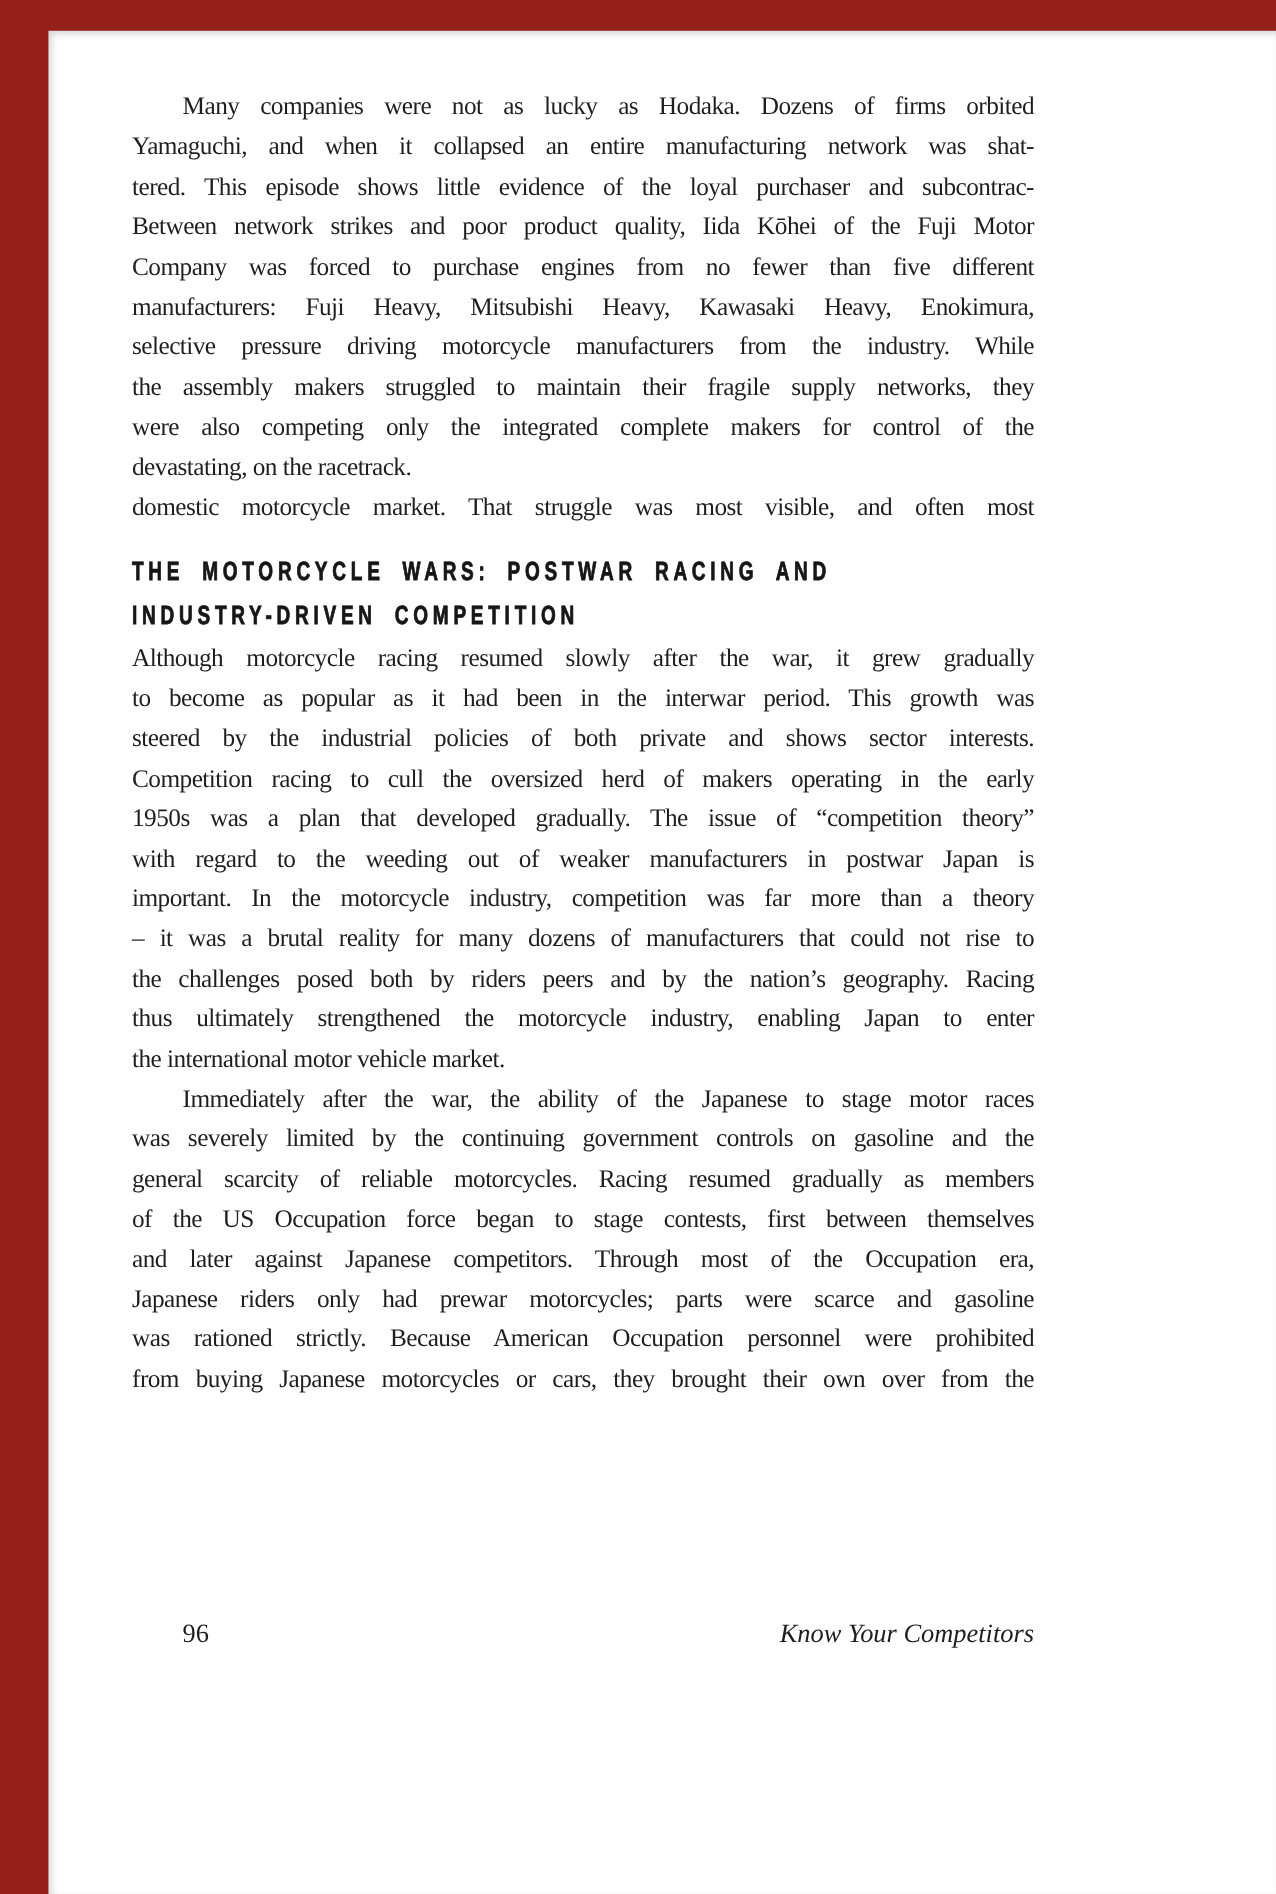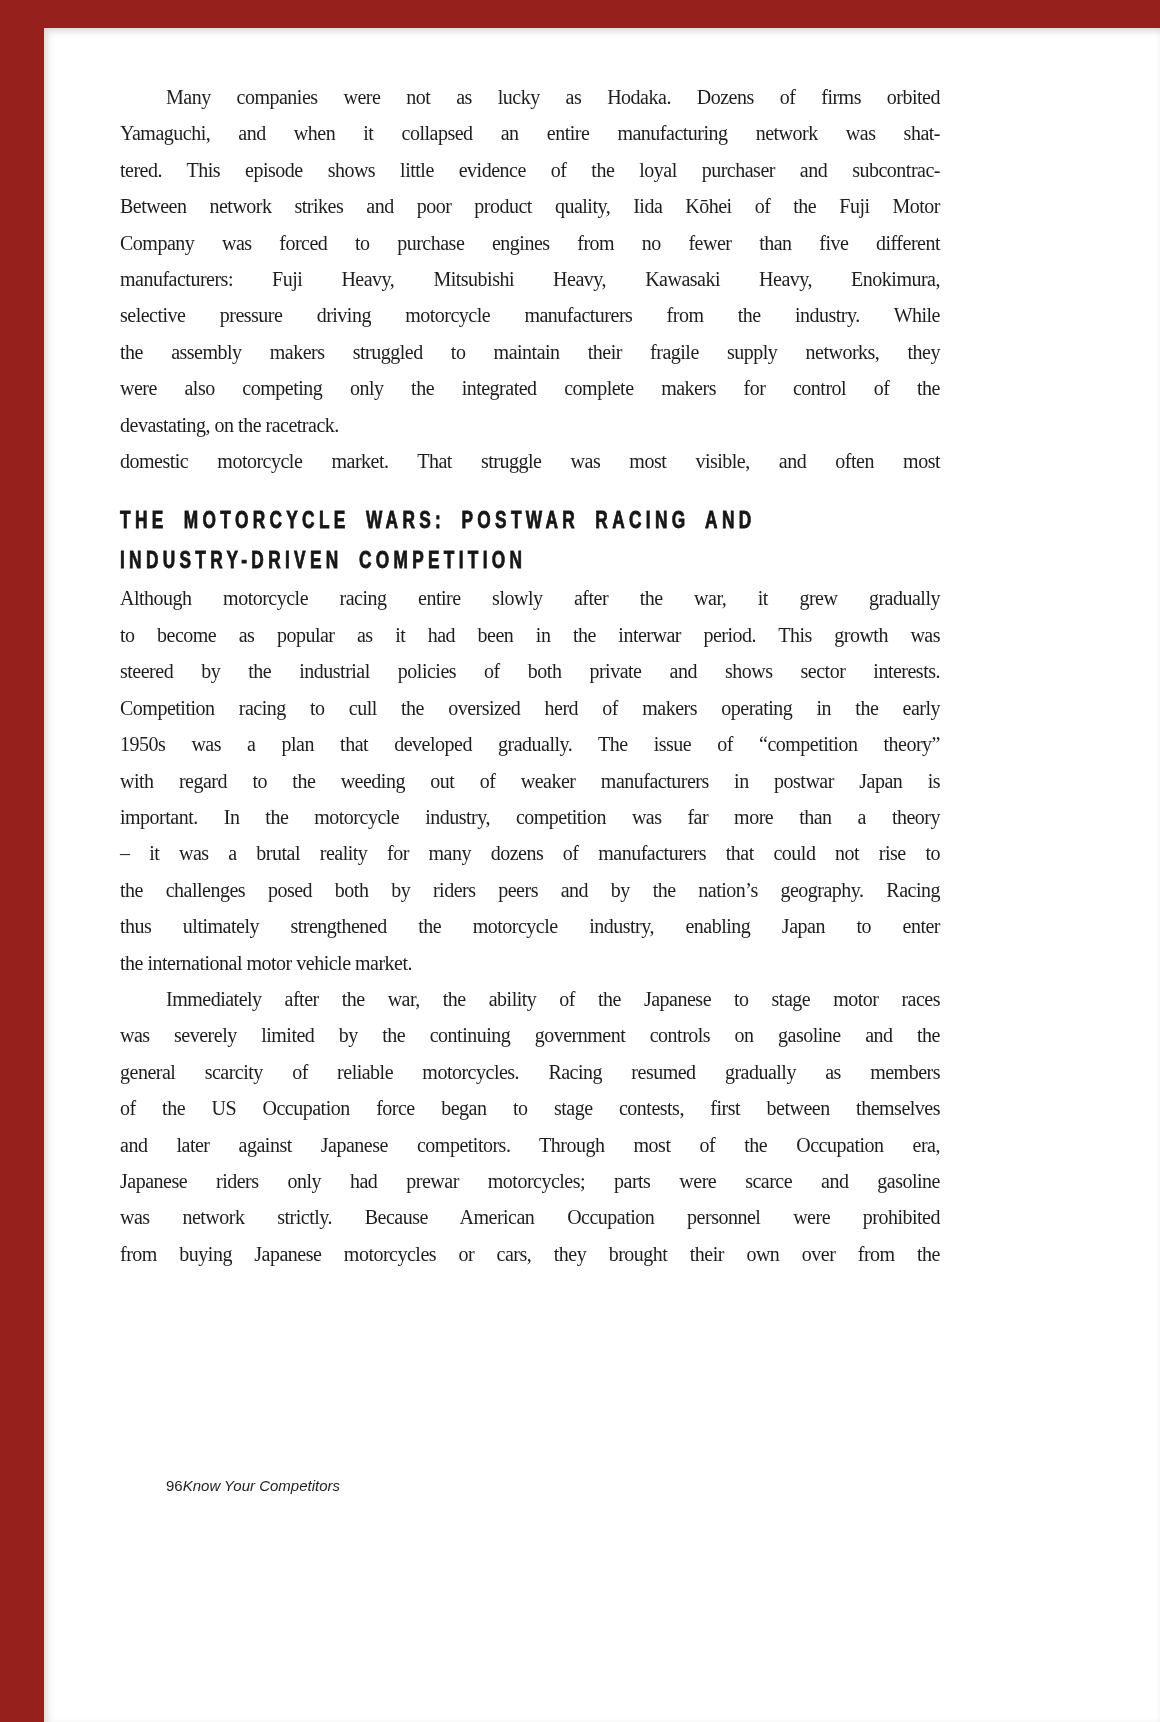--- a/index.html
+++ b/index.html
@@ -36,21 +36,21 @@
   .text-block {
     position: absolute;
     left: 120px;
     top: 0;
     width: 820px;
   }
   .para { margin: 0; }
   .para-first { margin-top: 79px; }
   .line {
     font-family: "Liberation Serif", serif;
-    font-size: 20px;
+    font-size: 23px;
     line-height: 36.4px;
     letter-spacing: -0.5px;
     color: var(--ink, #1e1e1e);
     text-align: justify;
     text-align-last: justify;
   }
   .line.indent { text-indent: 46px; }
   .line.last { text-align-last: left; }
   .heading {
     margin: 21px 0 0 0;
@@ -69,24 +69,24 @@
     transform: scale(0.72, 1);
     transform-origin: left center;
     white-space: nowrap;
   }
   .footer {
     position: absolute;
     left: 120px;
     top: 1471px;
     width: 820px;
     display: flex;
-    justify-content: flex-start;
+    justify-content: space-between;
     align-items: baseline;
-    font-family: Liberation Sans, sans-serif;
-    font-size: 15px;
+    font-family: Liberation Serif, serif;
+    font-size: 24px;
     line-height: 30px;
     color: var(--ink, #1e1e1e);
   }
   .folio { margin-left: 46px; }
   .running { font-style: italic; }
 </style>
 </head>
 <body>
 
 <div class="canvas">
@@ -108,40 +108,40 @@
         <div class="line last">devastating, on the racetrack.</div>
         <div class="line">domestic motorcycle market. That struggle was most visible, and often most</div>
       </section>
 
     <h2 class="heading">
       <span class="hline">THE MOTORCYCLE WARS: POSTWAR RACING AND</span>
       <span class="hline">INDUSTRY-DRIVEN COMPETITION</span>
     </h2>
 
     <section class="para">
-        <div class="line">Although motorcycle racing entire slowly after the war, it grew gradually</div>
+        <div class="line">Although motorcycle racing resumed slowly after the war, it grew gradually</div>
         <div class="line">to become as popular as it had been in the interwar period. This growth was</div>
         <div class="line">steered by the industrial policies of both private and shows sector interests.</div>
         <div class="line">Competition racing to cull the oversized herd of makers operating in the early</div>
         <div class="line">1950s was a plan that developed gradually. The issue of “competition theory”</div>
         <div class="line">with regard to the weeding out of weaker manufacturers in postwar Japan is</div>
         <div class="line">important. In the motorcycle industry, competition was far more than a theory</div>
         <div class="line">– it was a brutal reality for many dozens of manufacturers that could not rise to</div>
         <div class="line">the challenges posed both by riders peers and by the nation’s geography. Racing</div>
         <div class="line">thus ultimately strengthened the motorcycle industry, enabling Japan to enter</div>
         <div class="line last">the international motor vehicle market.</div>
       </section>
     <section class="para">
         <div class="line indent">Immediately after the war, the ability of the Japanese to stage motor races</div>
         <div class="line">was severely limited by the continuing government controls on gasoline and the</div>
         <div class="line">general scarcity of reliable motorcycles. Racing resumed gradually as members</div>
         <div class="line">of the US Occupation force began to stage contests, first between themselves</div>
         <div class="line">and later against Japanese competitors. Through most of the Occupation era,</div>
         <div class="line">Japanese riders only had prewar motorcycles; parts were scarce and gasoline</div>
-        <div class="line">was network strictly. Because American Occupation personnel were prohibited</div>
+        <div class="line">was rationed strictly. Because American Occupation personnel were prohibited</div>
         <div class="line">from buying Japanese motorcycles or cars, they brought their own over from the</div>
       </section>
   </main>
 
   <footer class="footer">
     <span class="folio">96</span>
     <span class="running">Know Your Competitors</span>
   </footer>
 </div>
 

